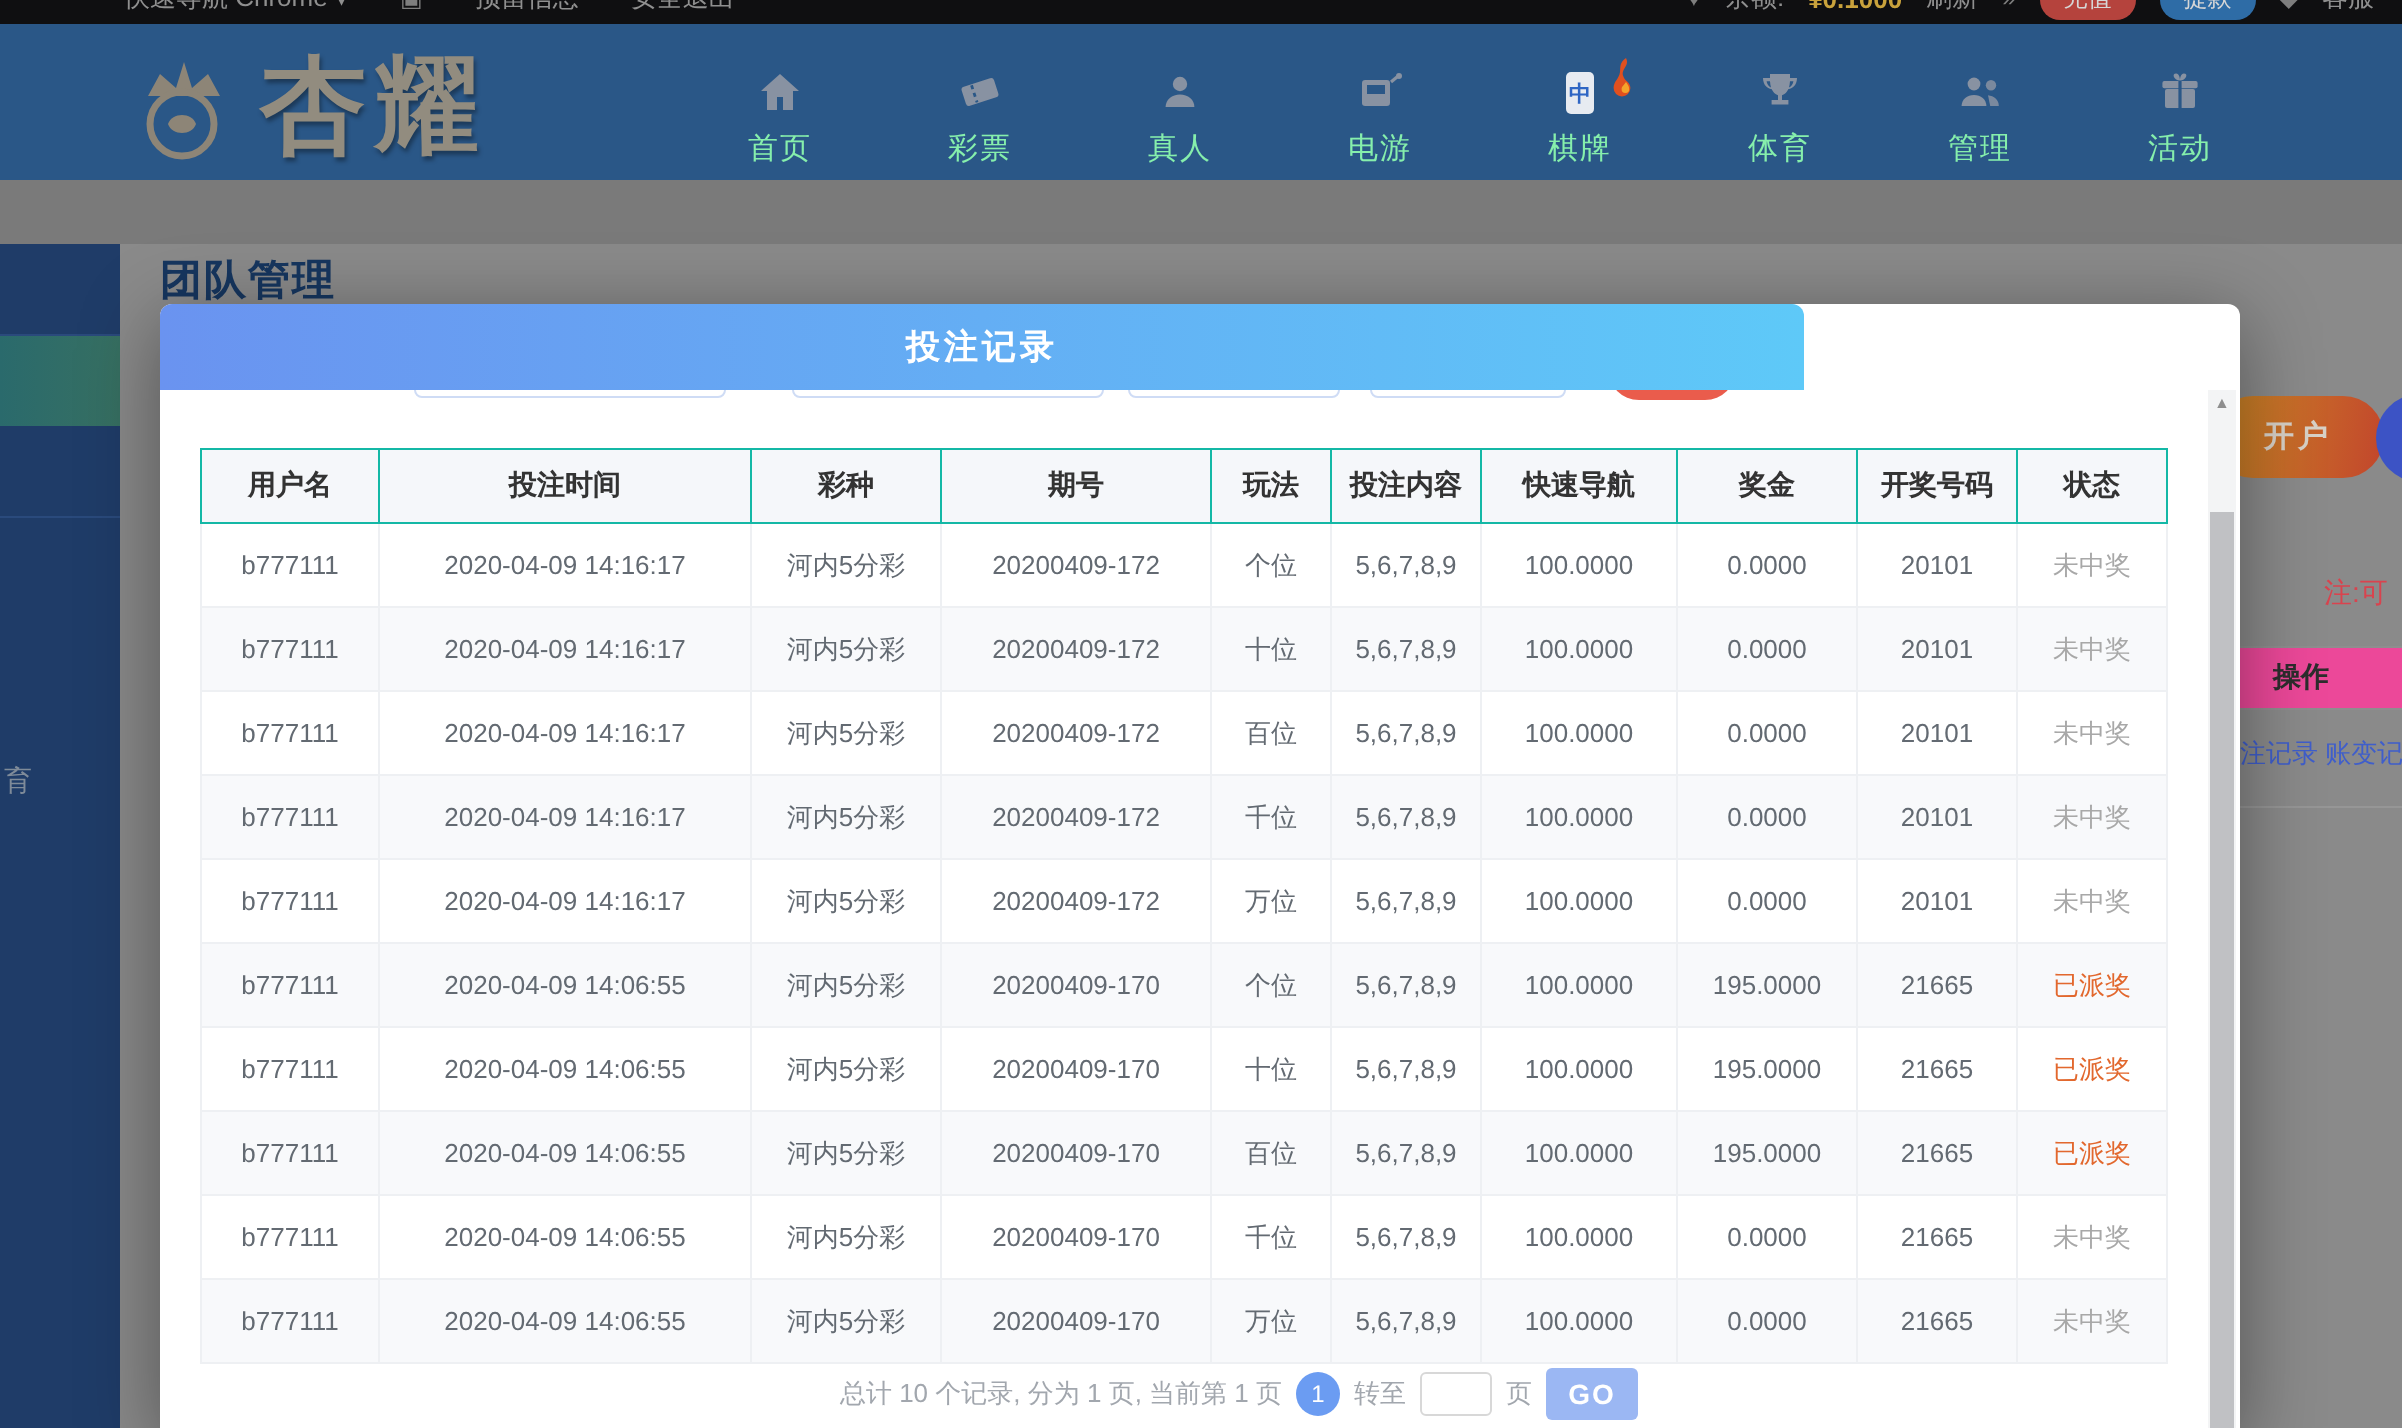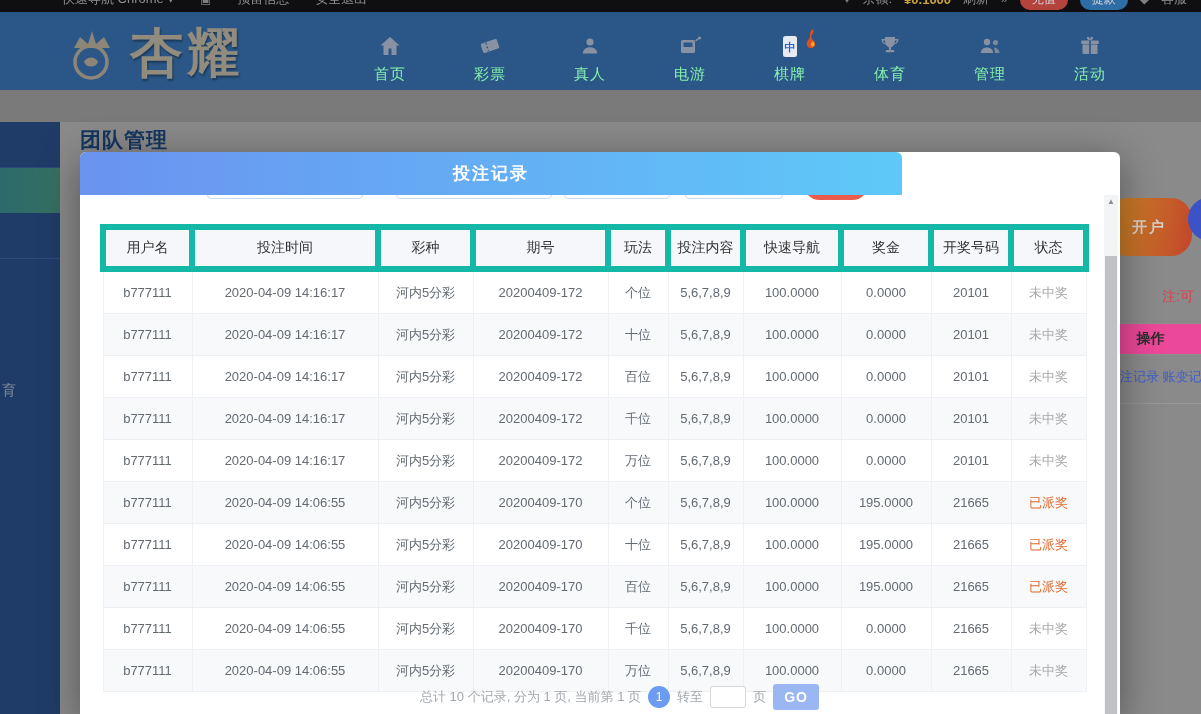--- a/index.html
+++ b/index.html
@@ -27,21 +27,21 @@
   .nav-item .ni-label{margin-top:5px;font-size:15px;color:#86efac;letter-spacing:1px;}
   .flame{position:absolute;right:8px;top:-6px;}
   
   .subband{position:absolute;left:0;top:90px;width:1201px;height:32px;background:#7a7a7a;z-index:1;}
   .content{position:absolute;left:0;top:122px;width:1201px;height:592px;background:#8a8a8a;z-index:1;}
   .page-title{position:absolute;left:80px;top:4px;font-size:21px;font-weight:bold;color:#16365f;letter-spacing:1px;}
   .sidebar{position:absolute;left:0;top:0;width:60px;height:592px;background:#1f3c68;}
   .sb-item{height:45px;border-bottom:1px solid #2a4a7c;}
   .sb-item.active{background:linear-gradient(90deg,#2a6a6c,#377062);border-bottom:none;}
   .sb-text{position:absolute;left:2px;top:260px;color:#7f8b99;font-size:14px;}
-  .account-btn{position:absolute;left:1106px;top:76px;width:86px;height:58px;border-radius:21px;
+  .account-btn{position:absolute;left:1106px;top:76px;width:86px;height:41px;border-radius:21px;
     background:linear-gradient(100deg,#cd8c26,#c2452c);color:#d8d1c7;font-size:15px;font-weight:bold;
     display:flex;align-items:center;justify-content:center;letter-spacing:2px;cursor:pointer;}
   .circle-btn{position:absolute;left:1188px;top:75px;width:44px;height:44px;border-radius:50%;background:#3c53c5;
     color:#cfd4ee;font-size:15px;display:flex;align-items:center;justify-content:center;cursor:pointer;}
   .bg-note{position:absolute;left:1162px;top:166px;color:#d9434e;font-size:14px;white-space:nowrap;}
   .op-band{position:absolute;left:1100px;top:201px;width:101px;height:30px;background:#ec4899;
     border-top:1px solid #8e8e8e;border-bottom:1px solid #8e8e8e;display:flex;align-items:center;justify-content:center;
     color:#2d2d2d;font-size:14px;font-weight:bold;}
   .op-links{position:absolute;left:1107px;top:246px;color:#3f5ecb;font-size:13px;white-space:nowrap;cursor:pointer;}
   .op-row-line{position:absolute;left:1100px;top:281px;width:101px;border-top:1px solid #969696;}
@@ -53,21 +53,21 @@
     display:flex;align-items:center;justify-content:center;}
   .m-title{color:#fff;font-size:17px;font-weight:bold;letter-spacing:2px;}
   .m-close{position:absolute;right:14px;top:7px;z-index:4;color:#fff;font-size:23px;line-height:28px;cursor:pointer;font-weight:bold;}
   .m-input{position:absolute;height:34px;border:1px solid #cfdcf5;border-radius:4px;background:#fff;z-index:1;box-sizing:border-box;}
   .fi1{left:127px;top:13px;width:156px;}
   .fi2{left:316px;top:13px;width:156px;}
   .fi3{left:484px;top:13px;width:106px;}
   .fi4{left:605px;top:13px;width:98px;}
   .m-search{position:absolute;left:724px;top:17px;width:64px;height:31px;border-radius:16px;background:#ea5c4c;z-index:1;cursor:pointer;border:none;}
   .m-table{position:absolute;left:20px;top:72px;width:983px;border-collapse:collapse;table-layout:fixed;}
-  .m-table th{height:34px;background:#f5f7fa;color:#333;font-size:14px;font-weight:normal;border:6px solid #14b8a6;}
+  .m-table th{height:34px;background:#f5f7fa;color:#333;font-size:14px;font-weight:bold;border:1px solid #14b8a6;}
   .m-table td{height:41px;color:#636a72;font-size:13px;text-align:center;border:1px solid #eef0f3;padding:0;}
   .m-table tr:nth-child(even) td{background:#f8f9fb;}
   .m-table td.miss{color:#a8a8a8;}
   .m-table td.paid{color:#e2682e;}
   .c0{width:89px}.c1{width:186px}.c2{width:95px}.c3{width:135px}.c4{width:60px}
   .c5{width:75px}.c6{width:98px}.c7{width:90px}.c8{width:80px}.c9{width:75px}
   .m-pagination{position:absolute;left:0;top:532px;width:1023px;display:flex;align-items:center;justify-content:center;gap:7px;
     color:#a2a7ae;font-size:13px;padding-left:28px;}
   .pg-circle{width:22px;height:22px;border-radius:50%;background:#6b9cf2;color:#fff;display:flex;align-items:center;justify-content:center;font-size:12px;cursor:pointer;}
   .pg-input{width:36px;height:22px;border:1px solid #d8d8d8;border-radius:3px;box-sizing:border-box;font-size:13px;text-align:center;}

